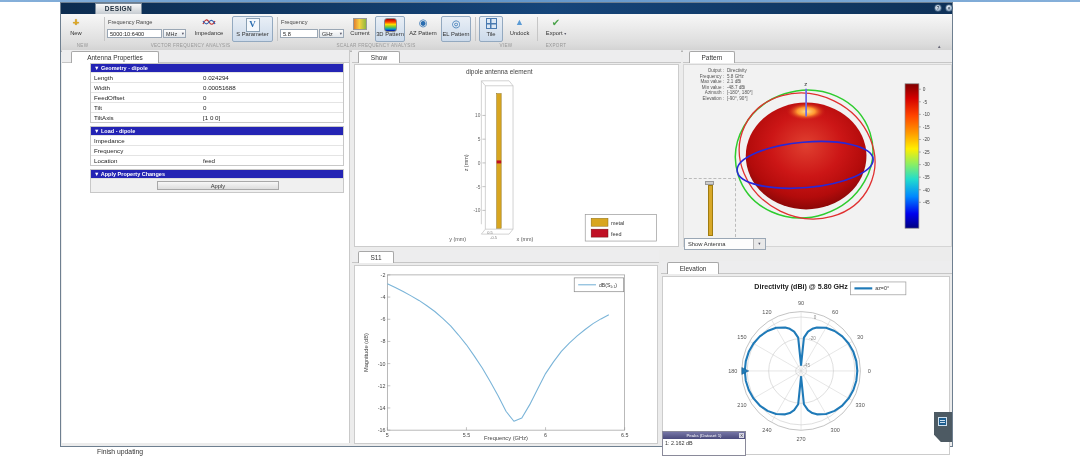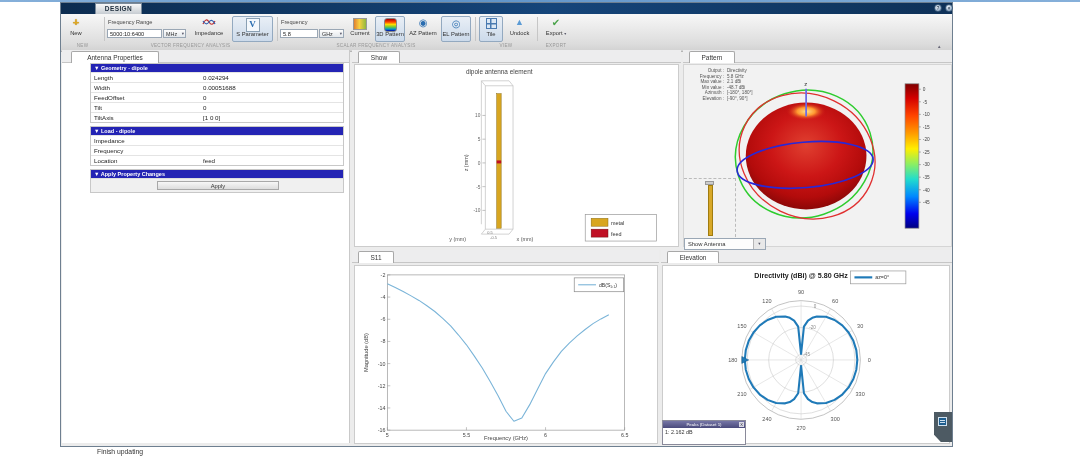--- a/index.html
+++ b/index.html
@@ -377,21 +377,21 @@
           <text x="152" y="176" font-size="5.8" fill="#444" text-anchor="middle">Frequency (GHz)</text>
           <polyline points="32.0,18.0 40.0,21.8 48.0,25.8 56.0,30.2 64.0,34.8 72.0,40.2 80.0,46.0 88.0,53.0 96.0,60.6 104.0,69.8 112.0,79.7 120.0,91.1 128.0,103.2 136.0,116.9 144.0,131.2 152.0,146.9 160.0,157.0 168.0,153.7 176.0,140.2 184.0,124.5 192.0,108.8 200.0,97.0 208.0,86.4 216.0,78.0 224.0,70.7 232.0,64.2 240.0,58.3 248.0,53.5 256.0,49.4" fill="none" stroke="#7ab4d8" stroke-width="1.1" stroke-linejoin="round"></polyline>
           <g>
             <rect x="221" y="12" width="50" height="14" fill="#fff" stroke="#888" stroke-width="0.7"></rect>
             <line x1="225" y1="19" x2="243" y2="19" stroke="#7ab4d8" stroke-width="1.1"></line>
             <text x="246" y="21.3" font-size="5.2" fill="#333">dB(S₁,₁)</text>
           </g>
         </svg>
     </div>
 
-    <div class="abs" style="left:600px;top:247px;width:291px;height:194px;">
+    <div class="abs" style="left:600px;top:258px;width:291px;height:194px;">
       <div class="tabstrip">
         <div class="ptab" style="left:6px;width:52px;">Elevation</div>
       </div>
       <svg class="abs fig" id="elev-svg" style="left:1px;top:15px;" width="288" height="179" viewBox="0 0 288 179">
           <text x="139" y="12" font-size="7.2" font-weight="bold" fill="#222" text-anchor="middle">Directivity (dBi) @ 5.80 GHz</text>
           <circle cx="139" cy="95" r="60" fill="#fff" stroke="#b3b3b3" stroke-width="0.8"></circle>
           <line x1="139" y1="95" x2="199" y2="95" stroke="#d6d6d6" stroke-width="0.6"></line>
           <text x="208" y="97" font-size="5.6" fill="#555" text-anchor="middle">0</text>
           <line x1="139" y1="95" x2="190.96152422706632" y2="65" stroke="#d6d6d6" stroke-width="0.6"></line>
           <text x="198.75575286112627" y="62.50000000000001" font-size="5.6" fill="#555" text-anchor="middle">30</text>

